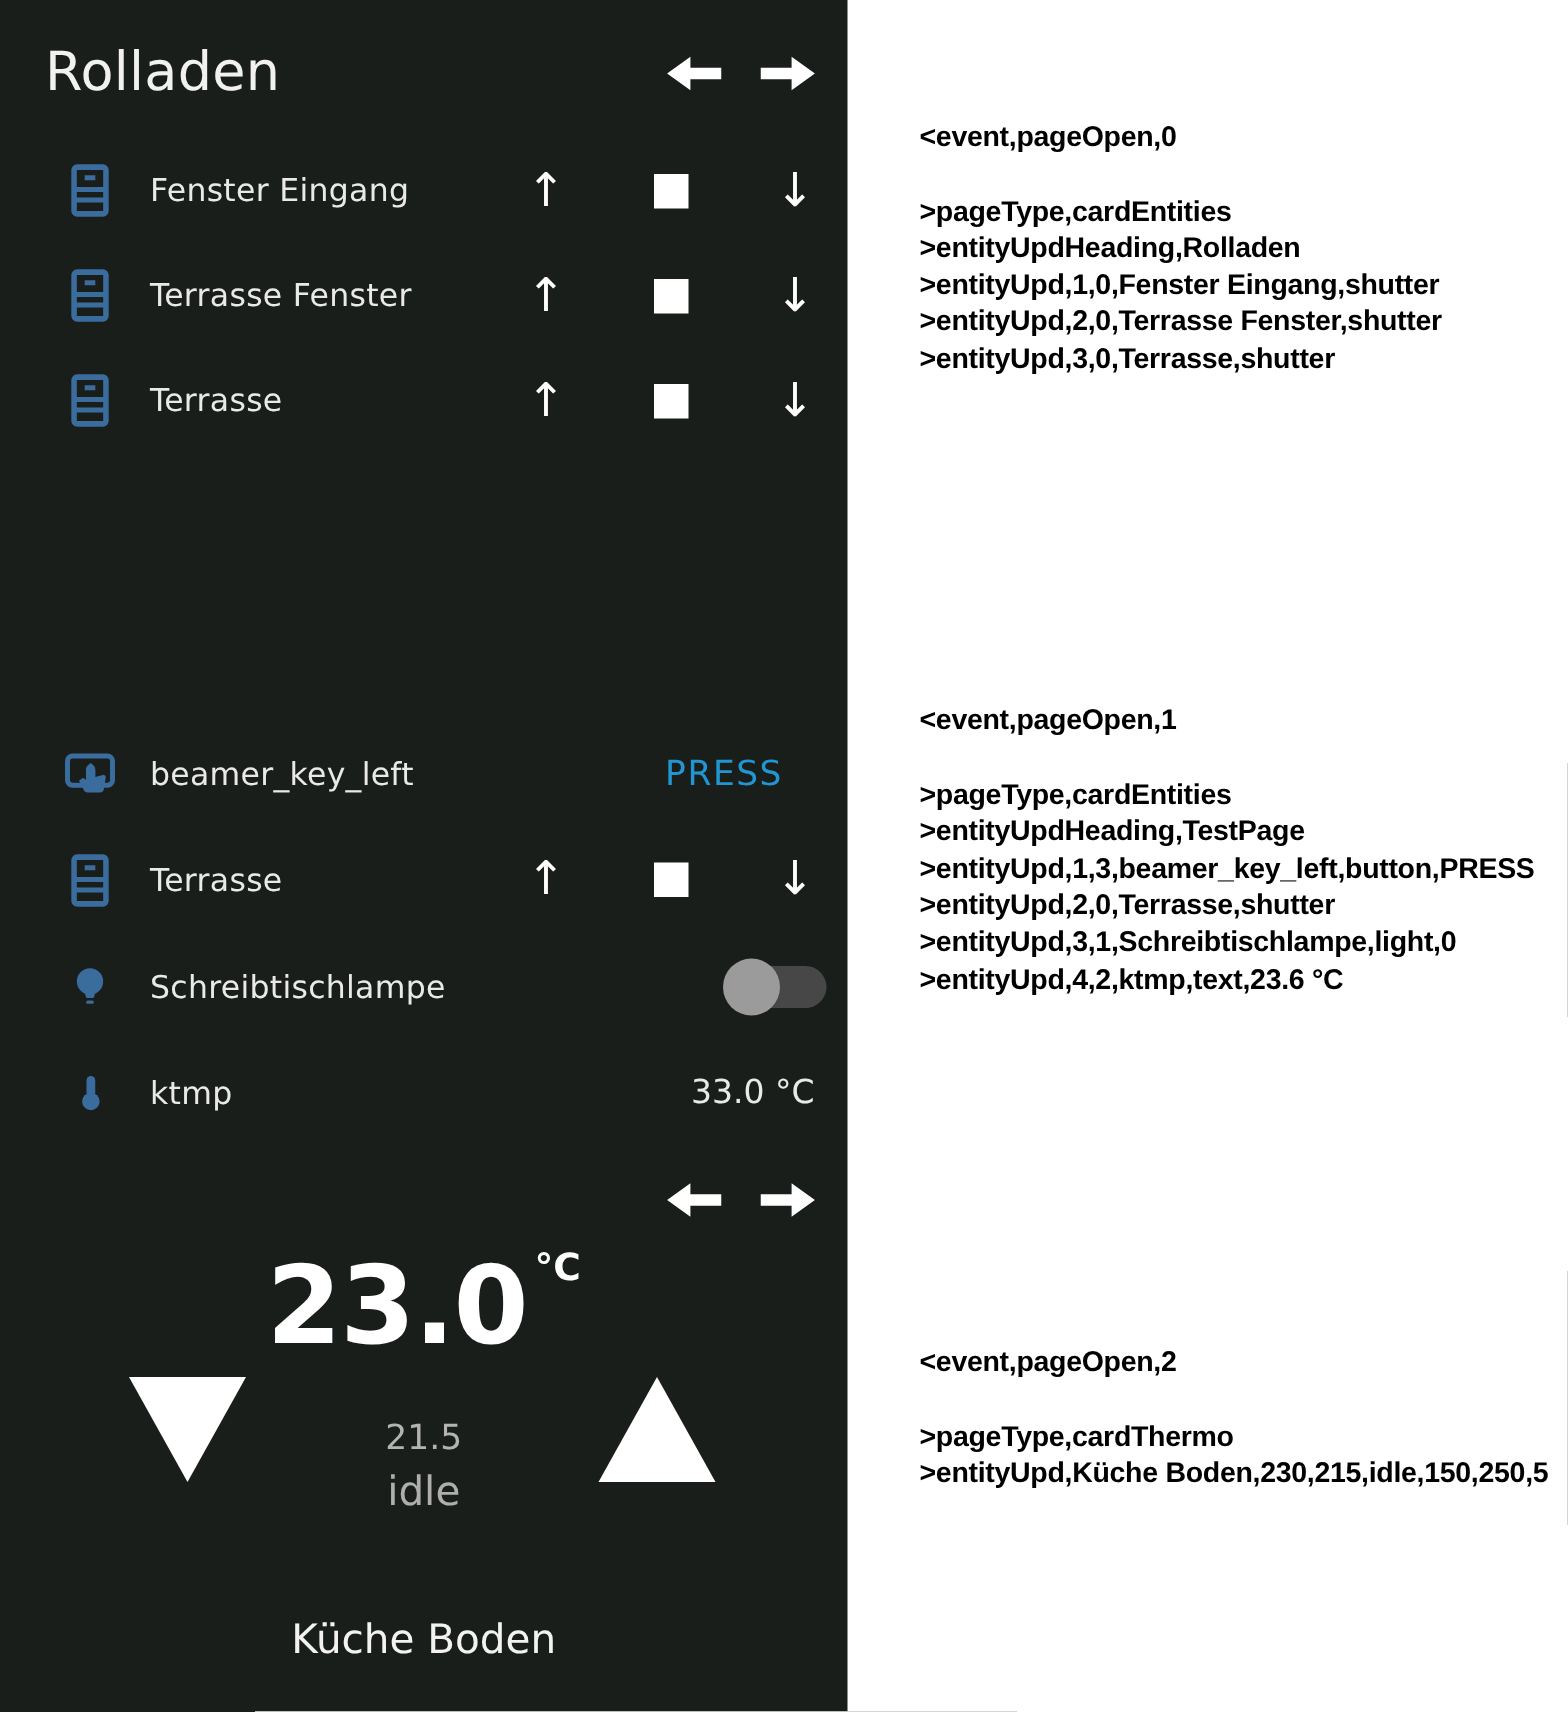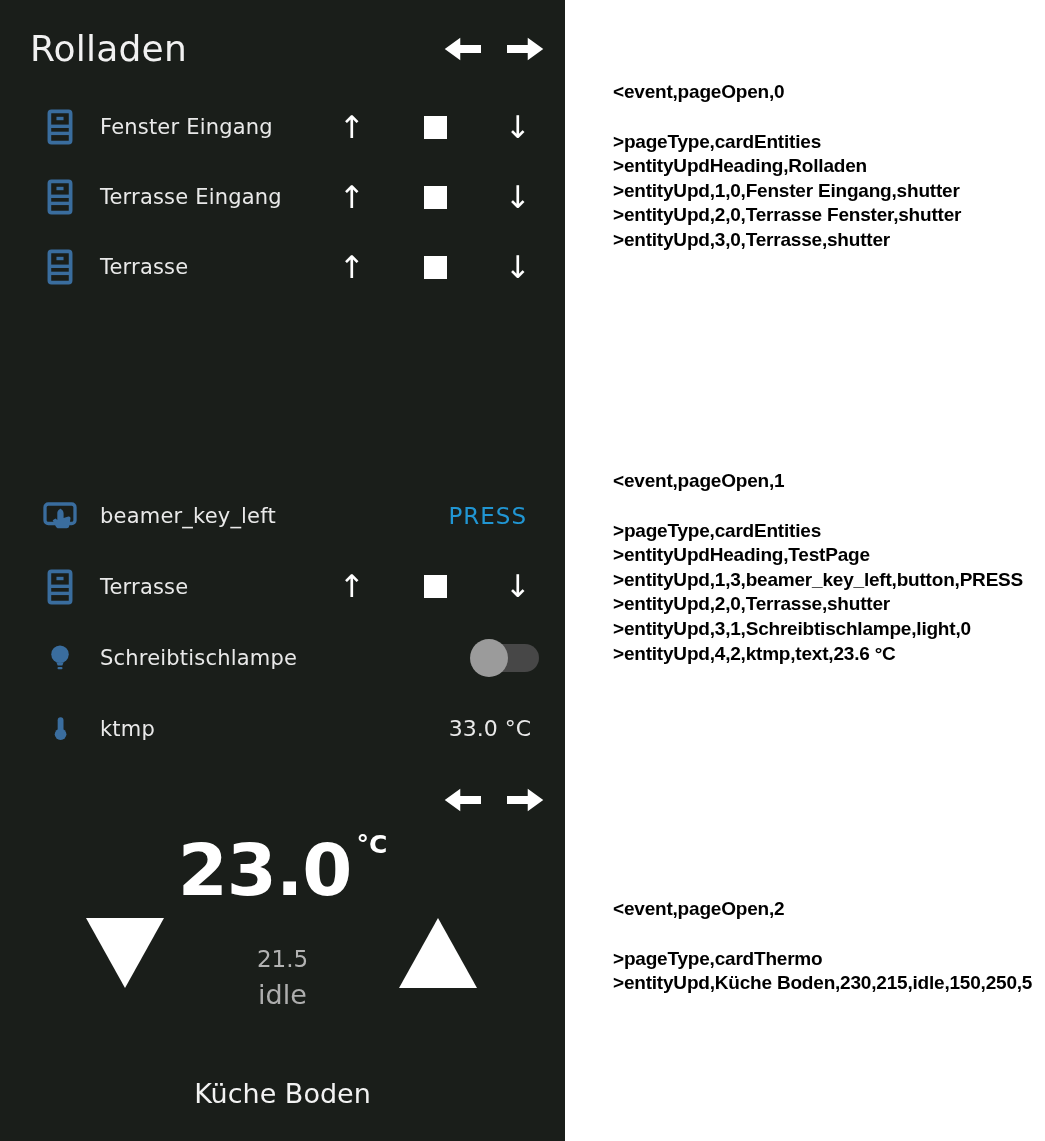--- a/index.html
+++ b/index.html
@@ -19,31 +19,31 @@
   .card-title{margin:0;font-size:36px;font-weight:400;color:#f1f1f1;letter-spacing:.2px;}
   .nav{margin-left:auto;display:flex;gap:26px;align-items:center;}
   .navarrow{width:38px;height:30px;display:block;cursor:pointer;}
   .navarrow path{fill:#ffffff;}
 
   .rows{position:absolute;left:0;right:0;}
   #card0 .rows{top:92px;}
   #card1 .rows{top:65px;}
   #card0 .row{height:70px;}
   #card1 .row{height:71px;}
-  .row{display:flex;align-items:center;padding-left:42px;padding-right:34px;justify-content:center;}
+  .row{display:flex;align-items:center;padding-left:42px;padding-right:22px;justify-content:center;}
   .eicon{width:36px;height:40px;flex:none;display:flex;align-items:center;justify-content:center;}
   .eicon svg{display:block;}
   .icon-blue{color:#3a6d9e;}
   .elabel{margin-left:22px;font-size:21px;color:#e9e9e9;letter-spacing:.2px;}
 
   .shutter-controls{margin-left:auto;width:192px;display:flex;justify-content:space-between;align-items:center;}
   .ctl-arrow{font-size:31px;line-height:1;color:#ffffff;cursor:pointer;}
   .stop-square{width:23px;height:23px;background:#ffffff;cursor:pointer;}
 
-  .press-label{margin-left:auto;margin-right:4px;font-size:23px;color:#2196d3;letter-spacing:1px;cursor:pointer;}
+  .press-label{margin-left:auto;margin-right:21px;font-size:23px;color:#2196d3;letter-spacing:1px;cursor:pointer;}
   .text-value{margin-left:auto;font-size:22px;color:#e9e9e9;}
 
   .toggle{margin-left:auto;margin-right:-8px;position:relative;width:66px;height:38px;cursor:pointer;}
   .toggle-track{position:absolute;left:0;top:5px;width:66px;height:28px;border-radius:14px;background:#474747;}
   .toggle-knob{position:absolute;left:-3px;top:0;width:38px;height:38px;border-radius:50%;background:#9b9b9b;}
 
   
   .thermo-nav{position:absolute;top:25px;right:20px;display:flex;gap:26px;}
   .temp-group{position:absolute;top:74px;left:0;width:100%;text-align:center;color:#ffffff;}
   .temp-big{font-size:72px;font-weight:bold;letter-spacing:-1px;line-height:1;}
@@ -105,21 +105,21 @@
 
         <div class="row">
           <span class="eicon icon-blue">
             <svg width="34" height="38" viewBox="0 0 24 26" fill="none" stroke="currentColor">
               <rect x="4.5" y="2" width="15" height="22" rx="1.5" stroke-width="2.6"></rect>
               <line x1="9.5" y1="7" x2="14.5" y2="7" stroke-width="2.4"></line>
               <line x1="4.5" y1="12.5" x2="19.5" y2="12.5" stroke-width="2.4"></line>
               <line x1="4.5" y1="17.5" x2="19.5" y2="17.5" stroke-width="2.4"></line>
             </svg>
           </span>
-          <span class="elabel">Terrasse Eingang</span>
+          <span class="elabel">Terrasse Fenster</span>
           <div class="shutter-controls">
             <span class="ctl-arrow">↑</span>
             <span class="stop-square"></span>
             <span class="ctl-arrow">↓</span>
           </div>
         </div>
 
         <div class="row">
           <span class="eicon icon-blue">
             <svg width="34" height="38" viewBox="0 0 24 26" fill="none" stroke="currentColor">

